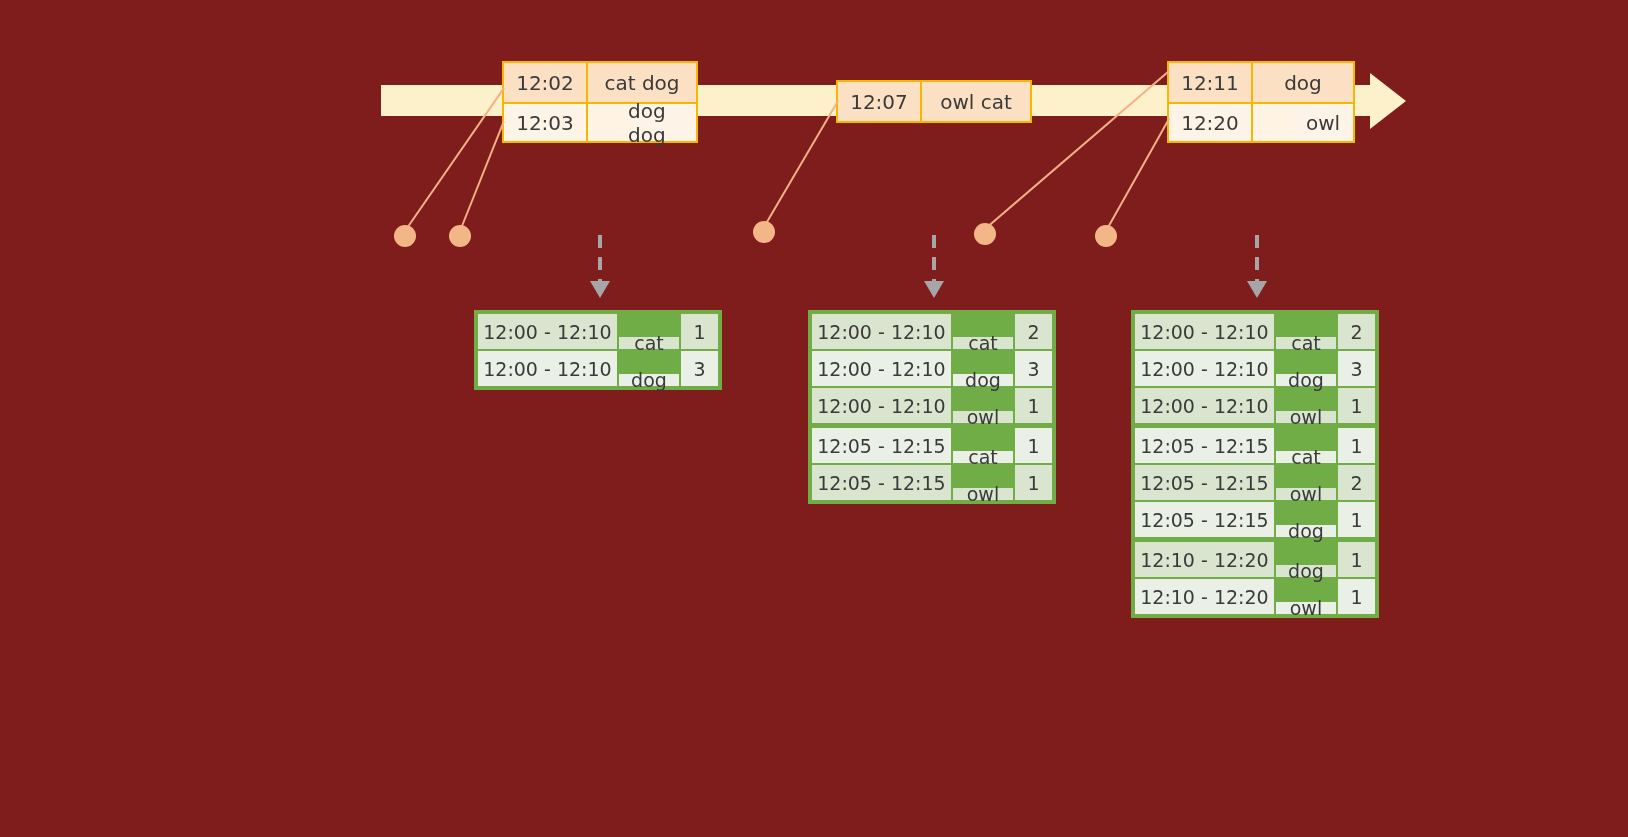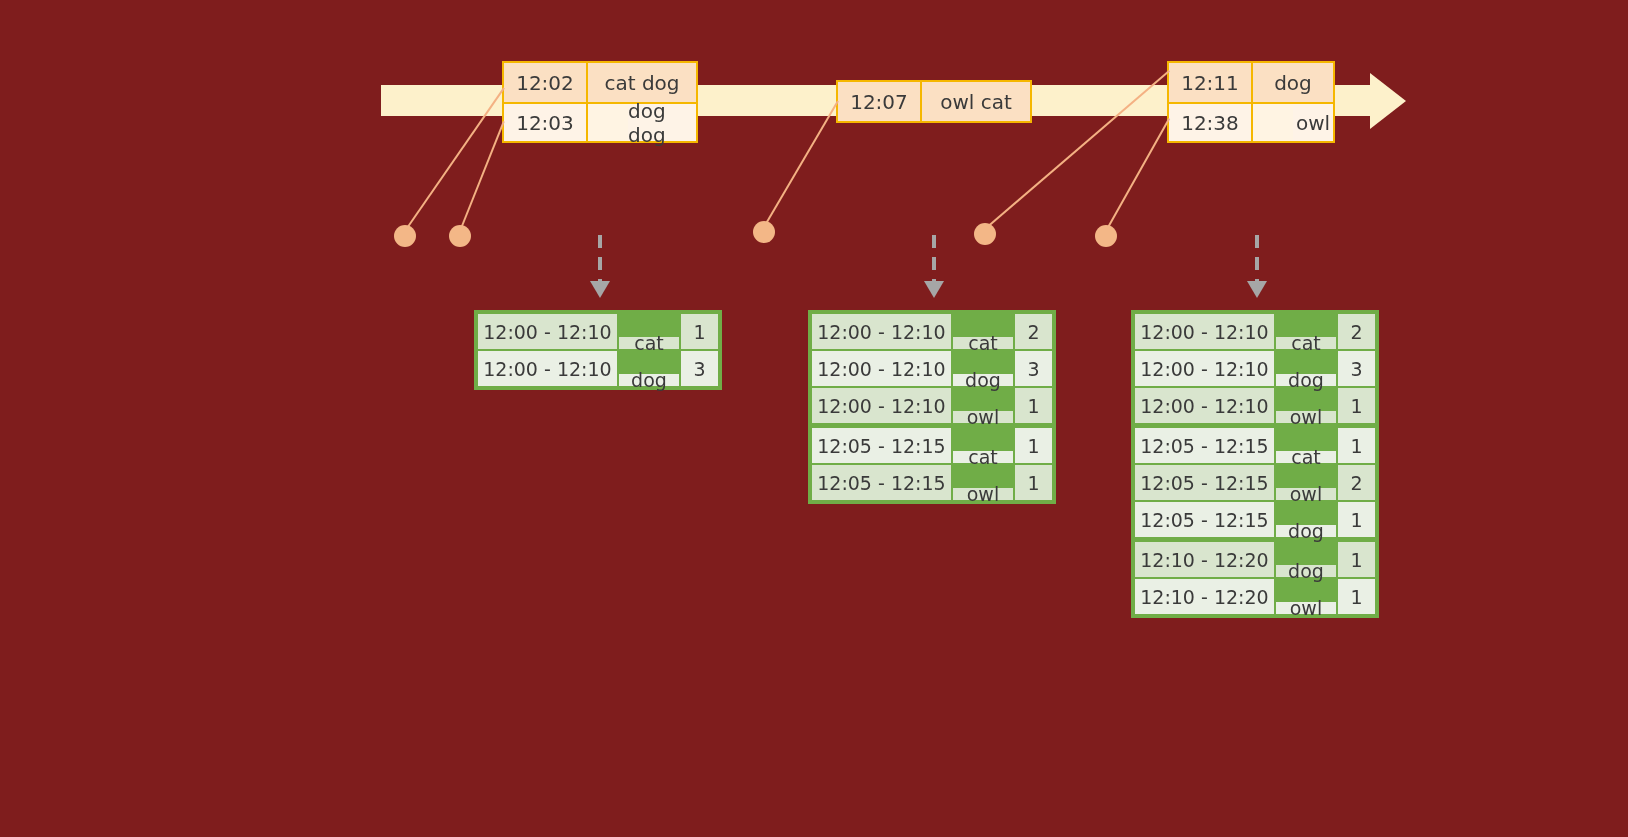--- a/index.html
+++ b/index.html
@@ -80,21 +80,21 @@
     border-right: 2px solid #F5B700;
   }
   .event-row .cell.words {
     flex: 1;
   }
 
   #event-box-1 { left: 502px; top: 61px; width: 196px; }
   #event-box-1 .cell.words { width: 110px; }
   #event-box-2 { left: 836px; top: 80px; width: 196px; }
   #event-box-2 .cell.words { width: 110px; }
-  #event-box-3 { left: 1167px; top: 61px; width: 168px; }
+  #event-box-3 { left: 1167px; top: 61px; width: 188px; }
   #event-box-3 .cell.words { width: 90px; }
 
   
   .dot {
     position: absolute;
     width: 22px;
     height: 22px;
     border-radius: 50%;
     background: #F3B787;
   }
@@ -186,21 +186,21 @@
       <div class="cell words">owl cat</div>
     </div>
   </div>
 
   <div class="event-box" id="event-box-3">
     <div class="event-row shade">
       <div class="cell time">12:11</div>
       <div class="cell words">dog</div>
     </div>
     <div class="event-row plain">
-      <div class="cell time">12:38</div>
+      <div class="cell time">12:20</div>
       <div class="cell words">owl</div>
     </div>
   </div>
 
   <div id="leader-layer">
       <div class="leader" style="left: 405px; top: 230px; width: 173.925px; transform: rotate(-55.3048deg);"></div>
       <div class="leader" style="left: 460px; top: 230px; width: 118.474px; transform: rotate(-68.1986deg);"></div>
       <div class="leader" style="left: 764px; top: 226px; width: 146.123px; transform: rotate(-59.5742deg);"></div>
       <div class="leader" style="left: 985px; top: 228px; width: 242.528px; transform: rotate(-40.6525deg);"></div>
       <div class="leader" style="left: 1106px; top: 230px; width: 128.503px; transform: rotate(-60.6422deg);"></div>

